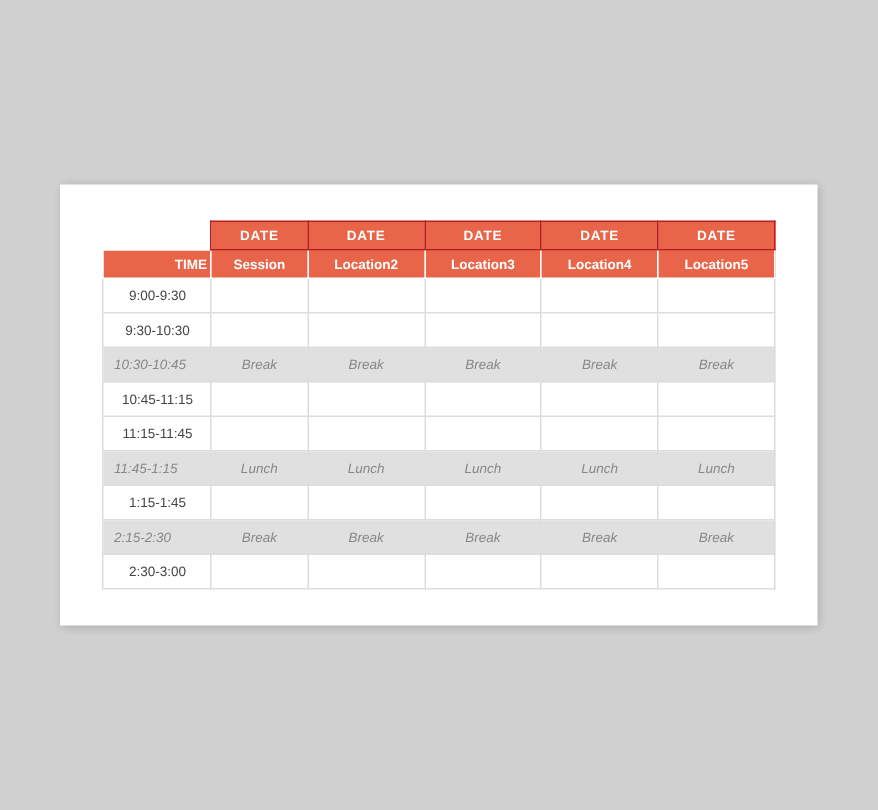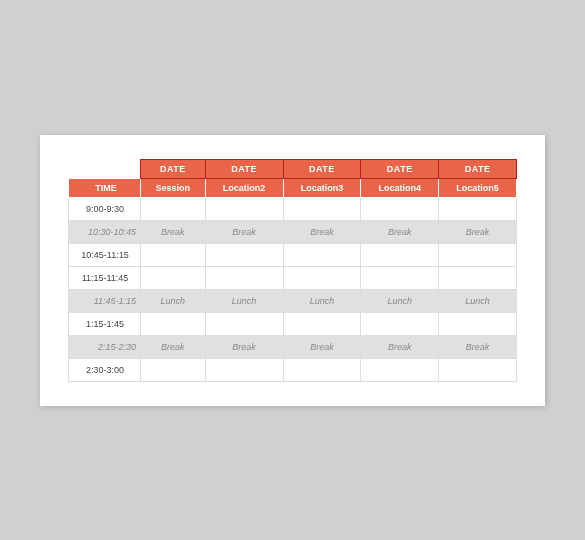--- a/index.html
+++ b/index.html
@@ -63,21 +63,21 @@
       color: #fff;
       text-align: center;
       font-weight: bold;
       padding: 4px 2px;
       font-size: 9px;
       border: 1px solid #fff;
     }
     .location-row th.time-header {
       background: #e8654a;
       color: #fff;
-      text-align: center;
+      text-align: right;
       padding-left: 5px;
       font-size: 9px;
       font-weight: bold;
     }
     .data-row td {
       border: 1px solid #ddd;
       padding: 6px 4px;
       color: #333;
       font-size: 9px;
     }
@@ -88,22 +88,22 @@
       width: 72px;
       text-align: center;
     }
     .data-row.break-row td {
       background: #e0e0e0;
       color: #888;
       font-style: italic;
       text-align: center;
     }
     .data-row.break-row td.time-cell {
-      text-align: right;
-      padding-left: 17px;
+      text-align: left;
+      padding-left: 7px;
     }
     .data-row.normal-row td {
       background: #fff;
     }
     .data-row.normal-row td.time-cell {
       background: #fff;
     }
   </style>
 </head>
 <body>
@@ -131,20 +131,28 @@
     </thead>
     <tbody id="schedule-body">
     <tr class="data-row normal-row">
           <td class="time-cell">9:00-9:30</td>
           <td></td>
           <td></td>
           <td></td>
           <td></td>
           <td></td>
         </tr>
+        <tr class="data-row normal-row">
+          <td class="time-cell">9:30-10:30</td>
+          <td></td>
+          <td></td>
+          <td></td>
+          <td></td>
+          <td></td>
+        </tr>
         <tr class="data-row break-row">
           <td class="time-cell">10:30-10:45</td>
           <td>Break</td>
           <td>Break</td>
           <td>Break</td>
           <td>Break</td>
           <td>Break</td>
         </tr>
         <tr class="data-row normal-row">
           <td class="time-cell">10:45-11:15</td>

